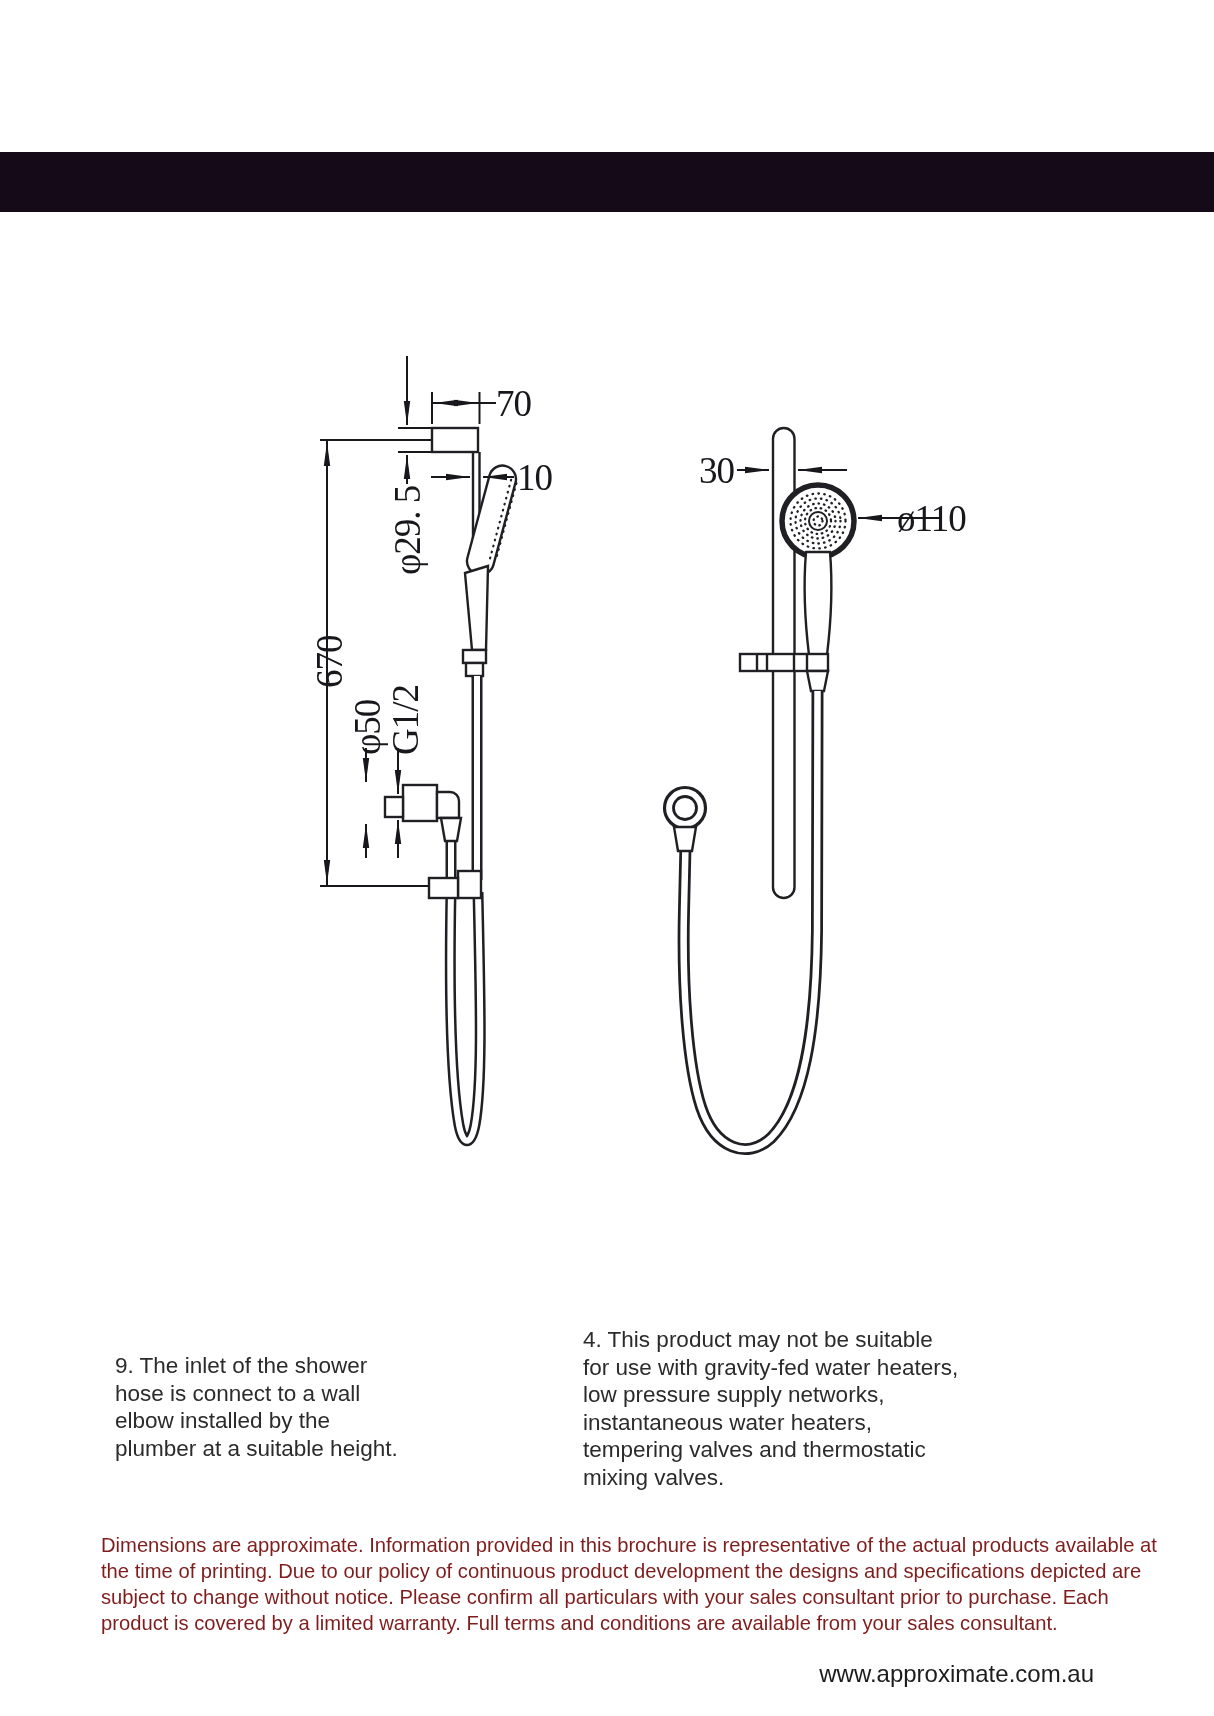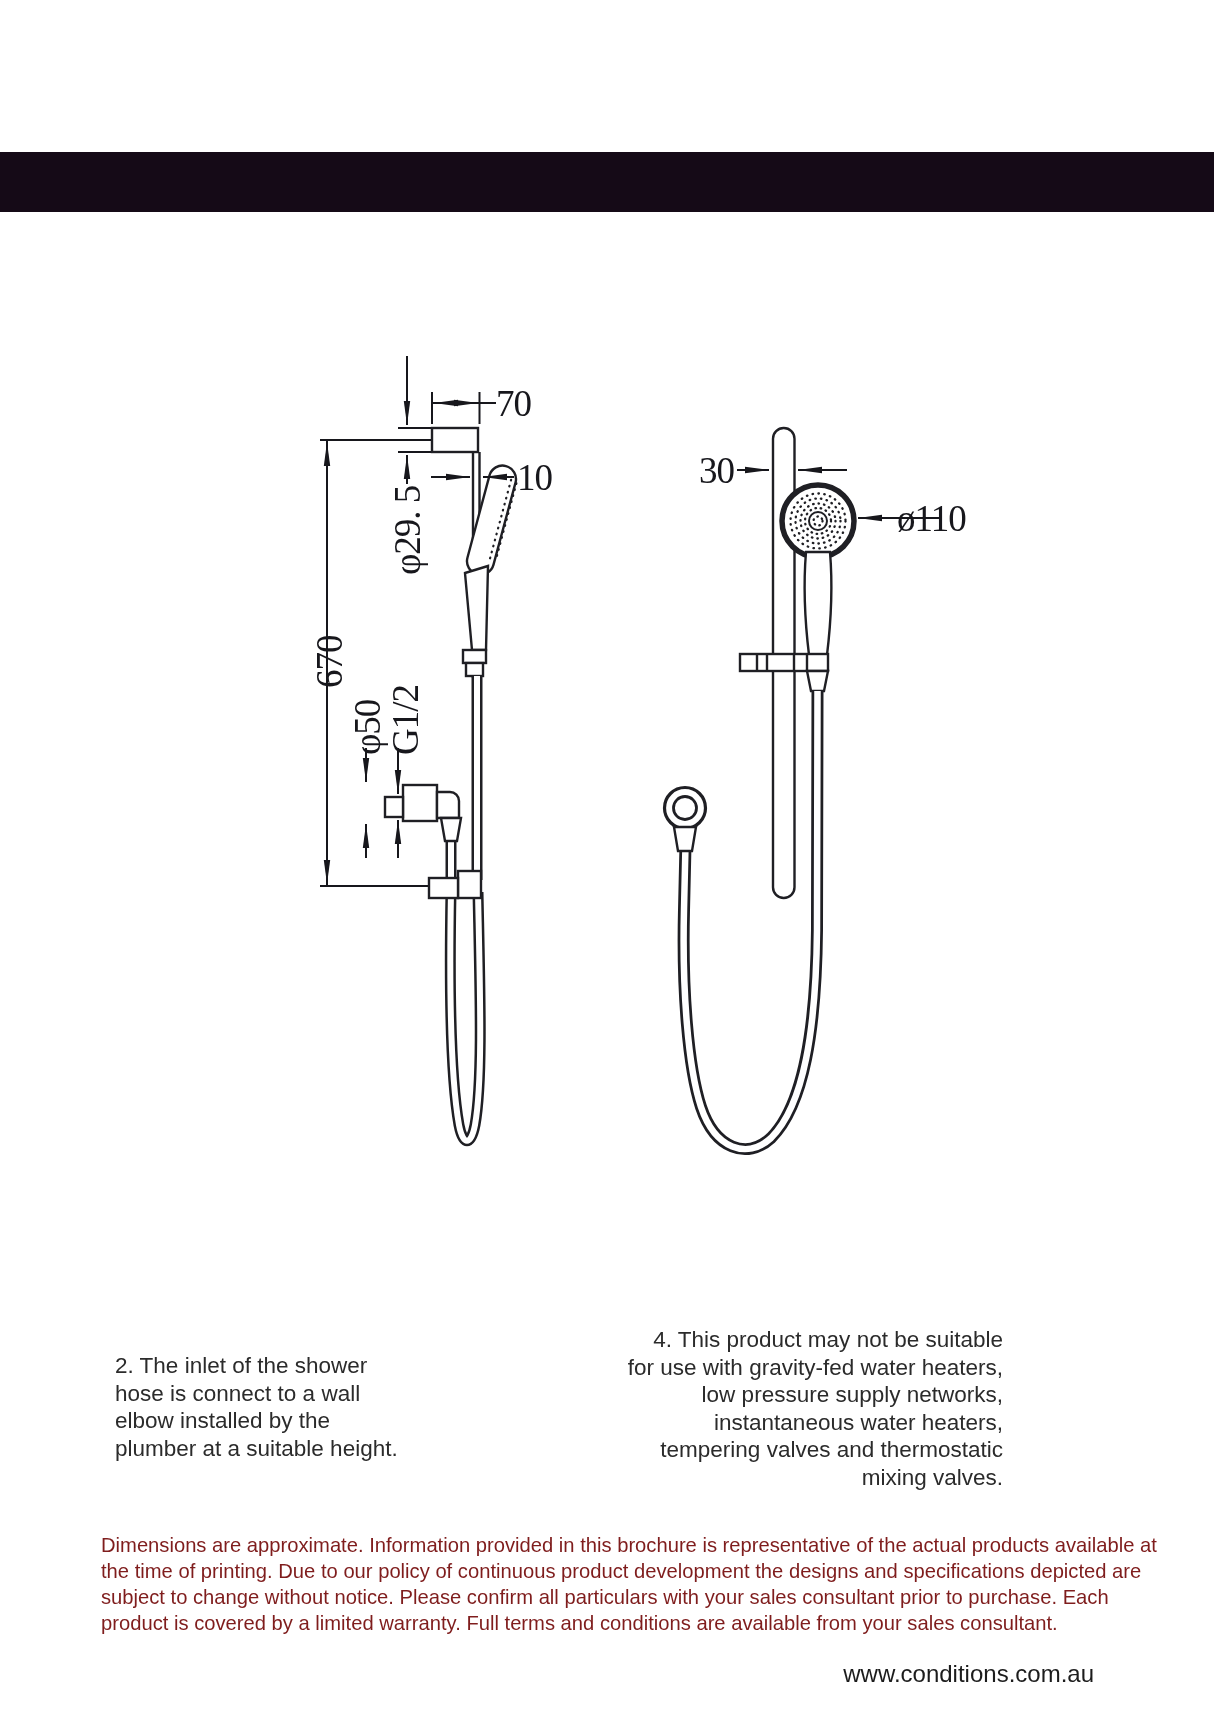--- a/index.html
+++ b/index.html
@@ -4,21 +4,21 @@
 <style>
   html,body{margin:0;padding:0;background:#ffffff;}
   .page{position:relative;width:1214px;height:1716px;background:#ffffff;overflow:hidden;
         font-family:"Liberation Sans",sans-serif;color:#1f1f1f;}
   .logo{position:absolute;top:4px;right:52px;font-size:122px;line-height:1.0;
         letter-spacing:-5px;color:#0e0a12;font-weight:400;}
   .header-bar{position:absolute;top:152px;left:0;width:100%;height:60px;background:#150a17;}
   .drawing-svg{position:absolute;top:0;left:0;}
   .note{position:absolute;white-space:pre-line;color:#2b2b2b;font-size:22.5px;line-height:27.5px;}
   .note-2{left:115px;top:1352px;width:380px;}
-  .note-4{left:583px;top:1326px;width:420px;text-align:right;}
+  .note-4{left:583px;top:1326px;width:420px;}
   .disclaimer{position:absolute;left:101px;top:1532px;width:1068px;
               font-size:20.2px;line-height:26px;color:#7f1d1d;}
   .website{position:absolute;right:120px;top:1660px;font-size:24px;color:#1c1c1c;}
   .dim{font-family:"Liberation Serif",serif;font-size:37px;fill:#17171c;letter-spacing:-1px;stroke:none;}
 </style>
 </head>
 <body>
 
 <div class="page">
 
@@ -128,27 +128,27 @@
     <g stroke="#17171c" stroke-width="2" fill="none">
       <line x1="737" y1="470" x2="769" y2="470" marker-end="url(#arw)"></line>
       <line x1="847" y1="470" x2="798" y2="470" marker-end="url(#arw)"></line>
       <line x1="940" y1="518" x2="858" y2="518" marker-end="url(#arw)"></line>
     </g>
 
     <text class="dim" x="699" y="483">30</text>
     <text class="dim" x="897" y="531">ø110</text>
   </svg>
 
-  <div class="note note-2">2. The inlet of the shower
+  <div class="note note-2">9. The inlet of the shower
 hose is connect to a wall
 elbow installed by the
 plumber at a suitable height.</div>
   <div class="note note-4">4. This product may not be suitable
 for use with gravity-fed water heaters,
 low pressure supply networks,
 instantaneous water heaters,
 tempering valves and thermostatic
 mixing valves.</div>
 
   <div class="disclaimer">Dimensions are approximate. Information provided in this brochure is representative of the actual products available at the time of printing. Due to our policy of continuous product development the designs and specifications depicted are subject to change without notice. Please confirm all particulars with your sales consultant prior to purchase. Each product is covered by a limited warranty. Full terms and conditions are available from your sales consultant.</div>
-  <div class="website">www.conditions.com.au</div>
+  <div class="website">www.approximate.com.au</div>
 
 </div>
 
 </body></html>

